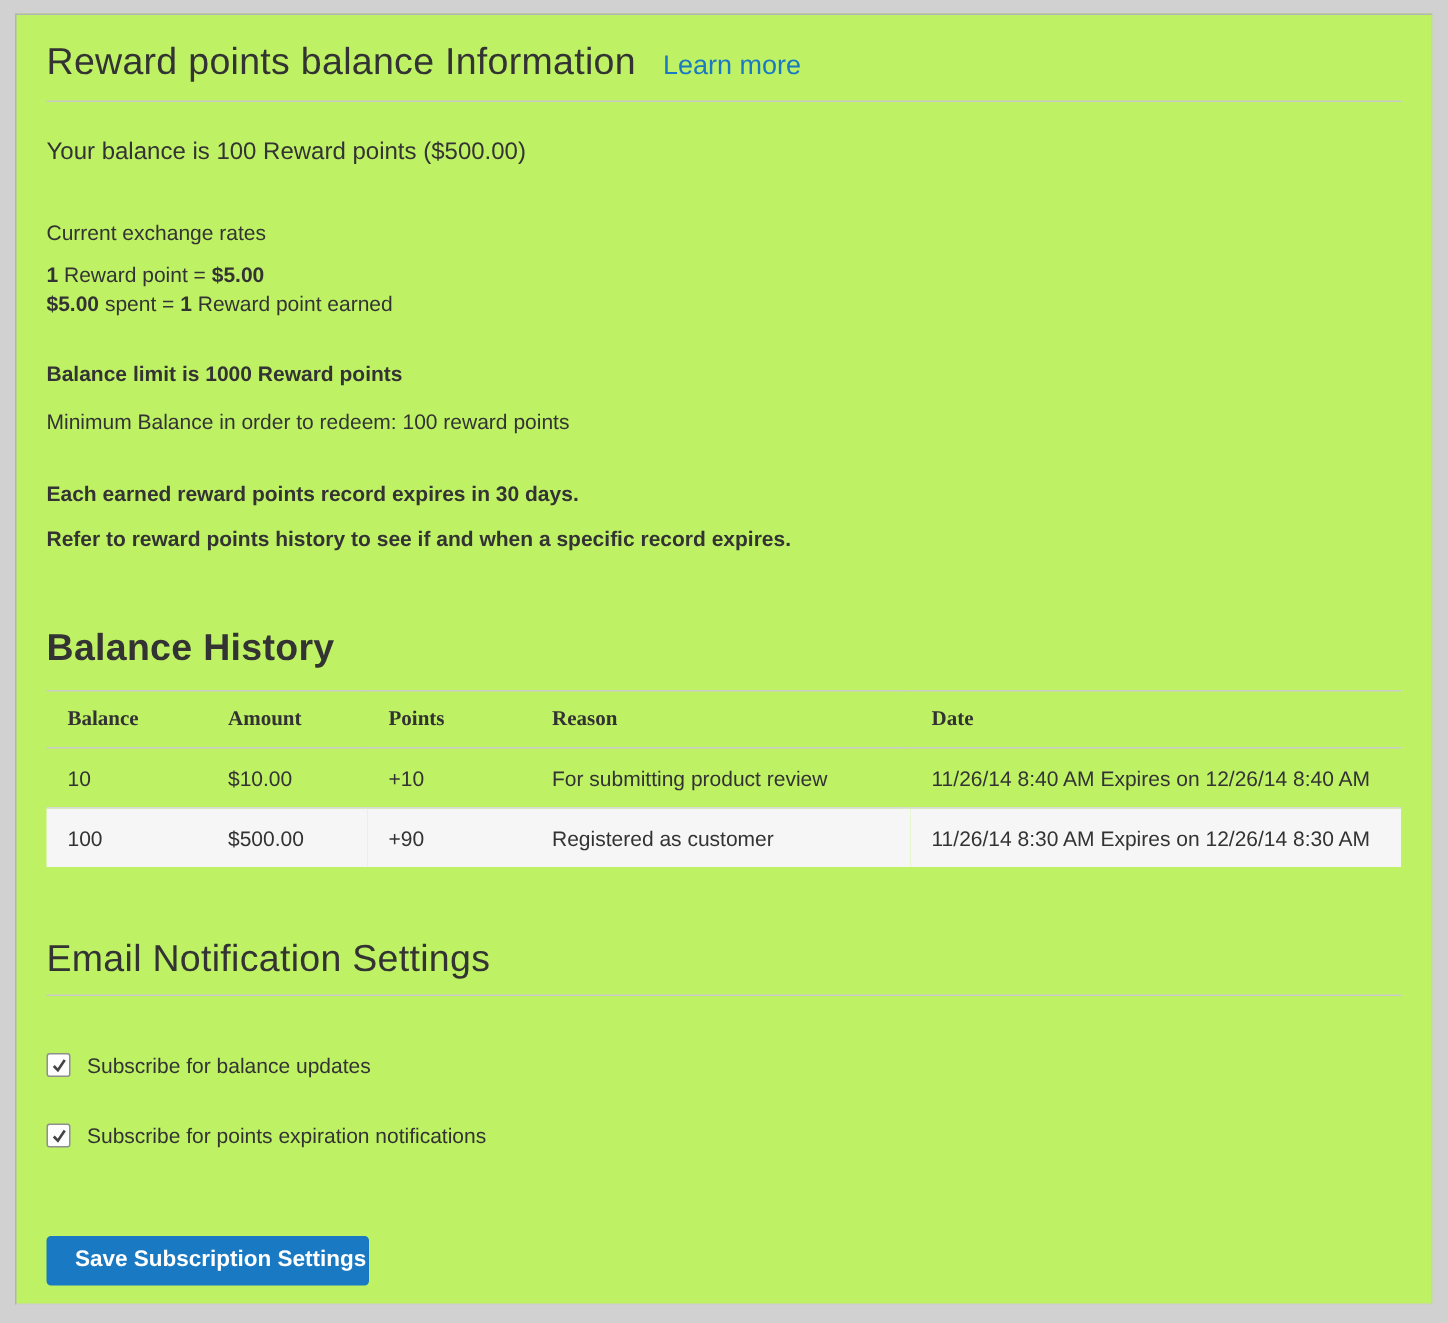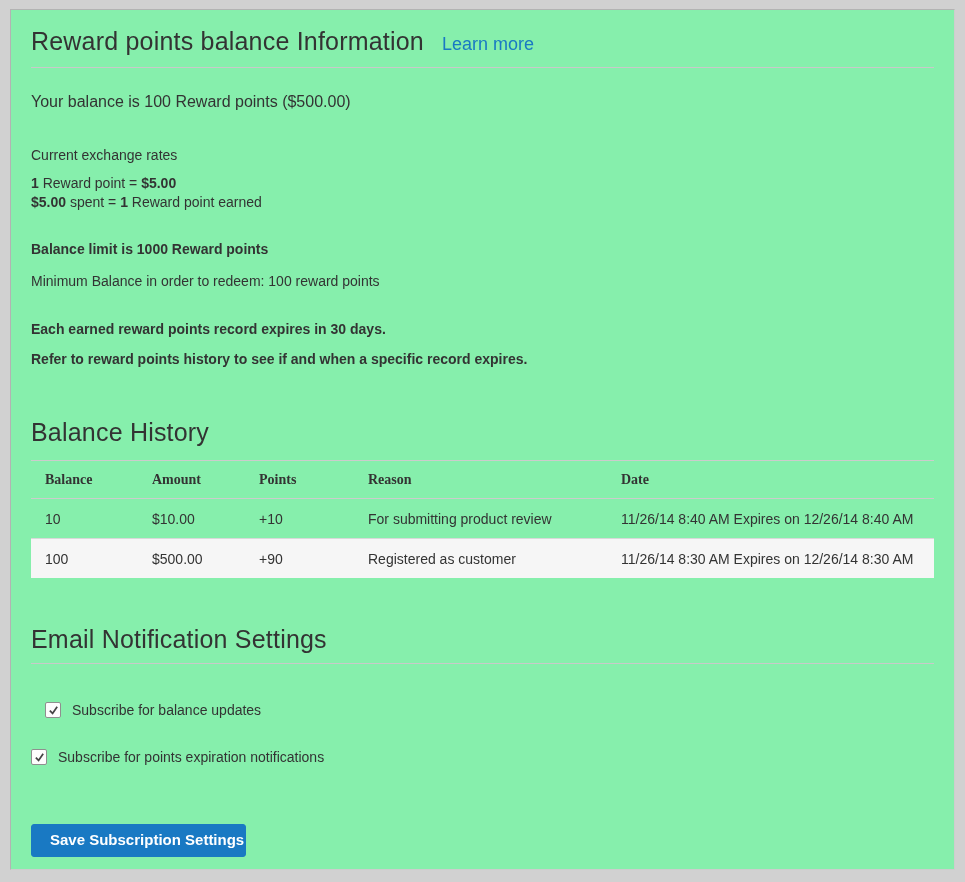--- a/index.html
+++ b/index.html
@@ -6,21 +6,21 @@
   html, body { width: 965px; height: 882px; }
   body {
     background: #d1d1d1;
     font-family: "Liberation Sans", "DejaVu Sans", sans-serif;
     color: #333333;
     font-size: 14px;
     padding: 9px 10px 12px 10px;
     overflow: hidden;
   }
   .card {
-    background: #86efac;
+    background: #bef264;
     border: 1px solid #b3b3b3;
     border-right-color: #cdcdcd;
     border-bottom-color: #cdcdcd;
     width: 945px;
     height: 861px;
     padding: 16px 20px 24px 20px;
     overflow: hidden;
   }
   
   .header-row {
@@ -49,21 +49,21 @@
   .rates { margin-top: 11px; line-height: 19px; }
   .seg-b { font-weight: 700; }
   .balance-limit { margin-top: 29px; font-weight: 700; }
   .min-redeem { margin-top: 16px; }
   .expiry-notice { margin-top: 32px; font-weight: 700; }
   .expiry-note { margin-top: 14px; font-weight: bold; }
   
   .history-heading {
     margin-top: 50px;
     font-size: 25px;
-    font-weight: 400;
+    font-weight: 700;
     line-height: 30px;
     letter-spacing: 0.2px;
   }
   table.history {
     margin-top: 13px;
     width: 100%;
     border-collapse: collapse;
     table-layout: fixed;
     border-top: 1px solid #cccccc;
   }
@@ -93,21 +93,21 @@
     line-height: 30px;
     letter-spacing: 0.2px;
     border-bottom: 1px solid #c9c9c9;
     padding-bottom: 9px;
   }
   .checkbox-row {
     display: flex;
     align-items: center;
     cursor: pointer;
   }
-  .checkbox-row.first { margin-top: 38px; margin-left: 14px; }
+  .checkbox-row.first { margin-top: 38px; }
   .checkbox-row.second { margin-top: 31px; }
   .checkbox {
     width: 16px;
     height: 16px;
     border: 1px solid #8f8f8f;
     border-radius: 2px;
     background: #fdfdfd;
     display: inline-flex;
     align-items: center;
     justify-content: center;

